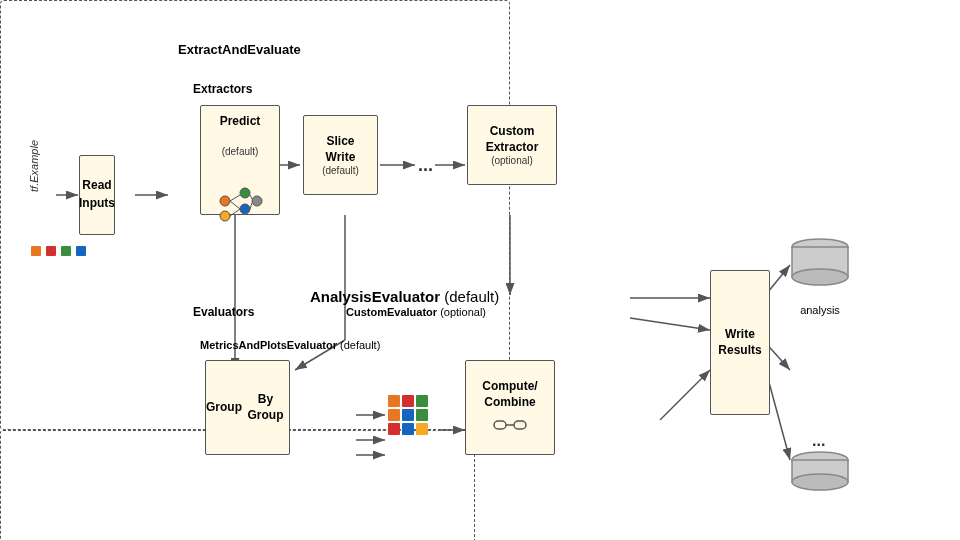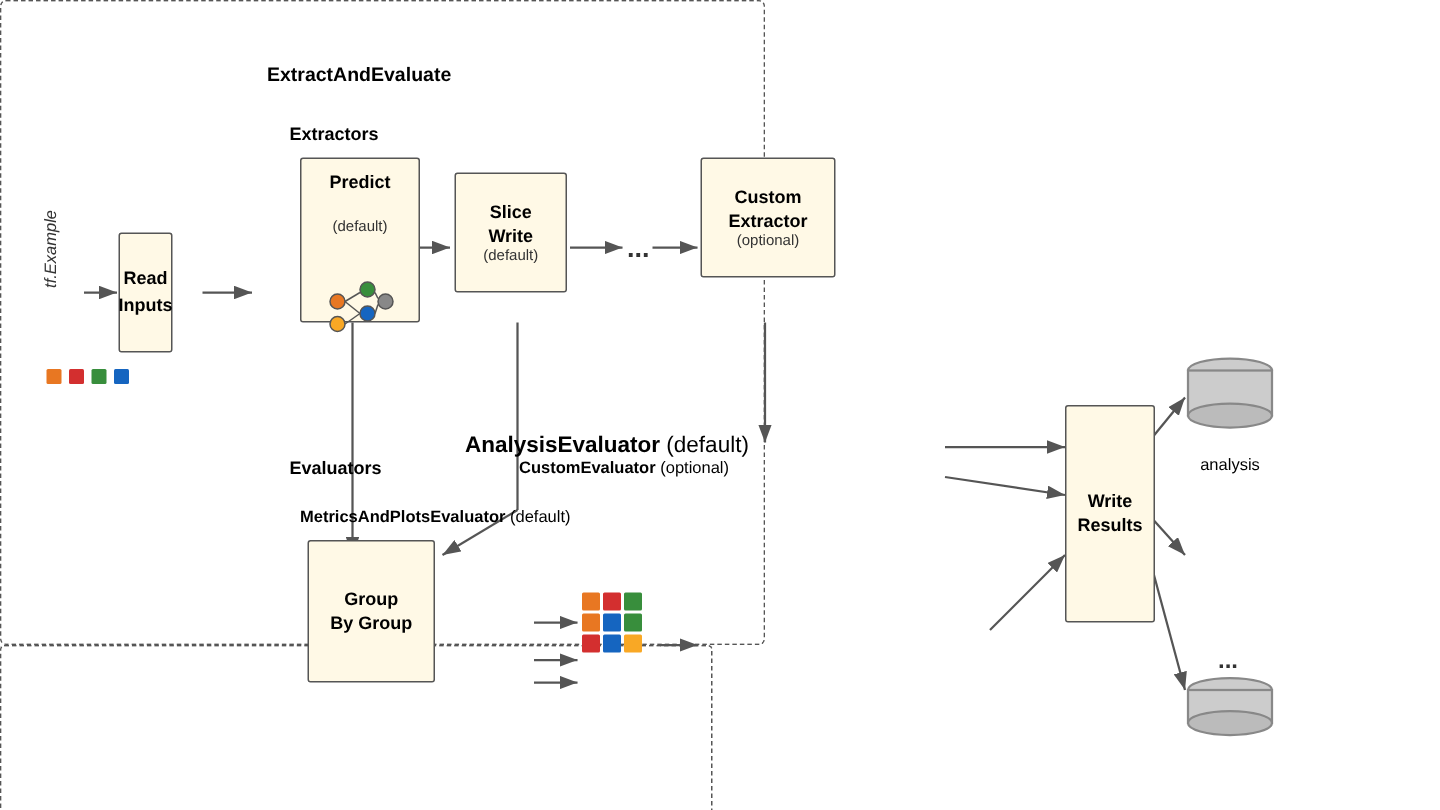--- a/index.html
+++ b/index.html
@@ -201,41 +201,56 @@
   <div style="
     position:absolute;left:298px;top:306px;font-size:11px;font-weight:bold;margin-left:48px;
   ">CustomEvaluator <span style="font-weight:normal;">(optional)</span></div>
 
   <div style="
     position:absolute;left:200px;top:339px;font-size:11px;font-weight:bold;
   ">MetricsAndPlotsEvaluator <span style="font-weight:normal;">(default)</span></div>
 
   <div class="box" style="
     left:205px; top:360px; width:85px; height:95px;
-    display:flex;flex-direction:column;align-items:center;justify-content:center;
+    display:flex;flex-direction:row;align-items:center;justify-content:center;
   ">
     <div class="box-label">Group</div>
     <div class="box-label">By Group</div>
   </div>
 
   <div style="
     position:absolute;left:388px;top:395px;
     display:grid;grid-template-columns:repeat(3,12px);gap:2px;
   ">
     <div style="width:12px;height:12px;background:#E87722;border-radius:1px;"></div>
     <div style="width:12px;height:12px;background:#D32F2F;border-radius:1px;"></div>
     <div style="width:12px;height:12px;background:#388E3C;border-radius:1px;"></div>
     <div style="width:12px;height:12px;background:#E87722;border-radius:1px;"></div>
     <div style="width:12px;height:12px;background:#1565C0;border-radius:1px;"></div>
     <div style="width:12px;height:12px;background:#388E3C;border-radius:1px;"></div>
     <div style="width:12px;height:12px;background:#D32F2F;border-radius:1px;"></div>
     <div style="width:12px;height:12px;background:#1565C0;border-radius:1px;"></div>
     <div style="width:12px;height:12px;background:#F9A825;border-radius:1px;"></div>
   </div>
 
+  <div class="box" style="
+    left:465px; top:360px; width:90px; height:95px;
+    display:flex;flex-direction:column;align-items:center;justify-content:center;
+  ">
+    <div class="box-label">Compute/</div>
+    <div class="box-label">Combine</div>
+
+    <div style="margin-top:6px;">
+      <svg width="36" height="16">
+        <rect x="2" y="4" width="12" height="8" rx="4" fill="none" stroke="#555" stroke-width="1.5"></rect>
+        <rect x="22" y="4" width="12" height="8" rx="4" fill="none" stroke="#555" stroke-width="1.5"></rect>
+        <line x1="14" y1="8" x2="22" y2="8" stroke="#555" stroke-width="1.5"></line>
+      </svg>
+    </div>
+  </div>
 
   <div class="box" style="
     left:710px; top:270px; width:60px; height:145px;
     display:flex;flex-direction:column;align-items:center;justify-content:center;
   ">
     <div class="box-label">Write</div>
     <div class="box-label">Results</div>
   </div>
 
   <div style="position:absolute;left:790px;top:235px;">

